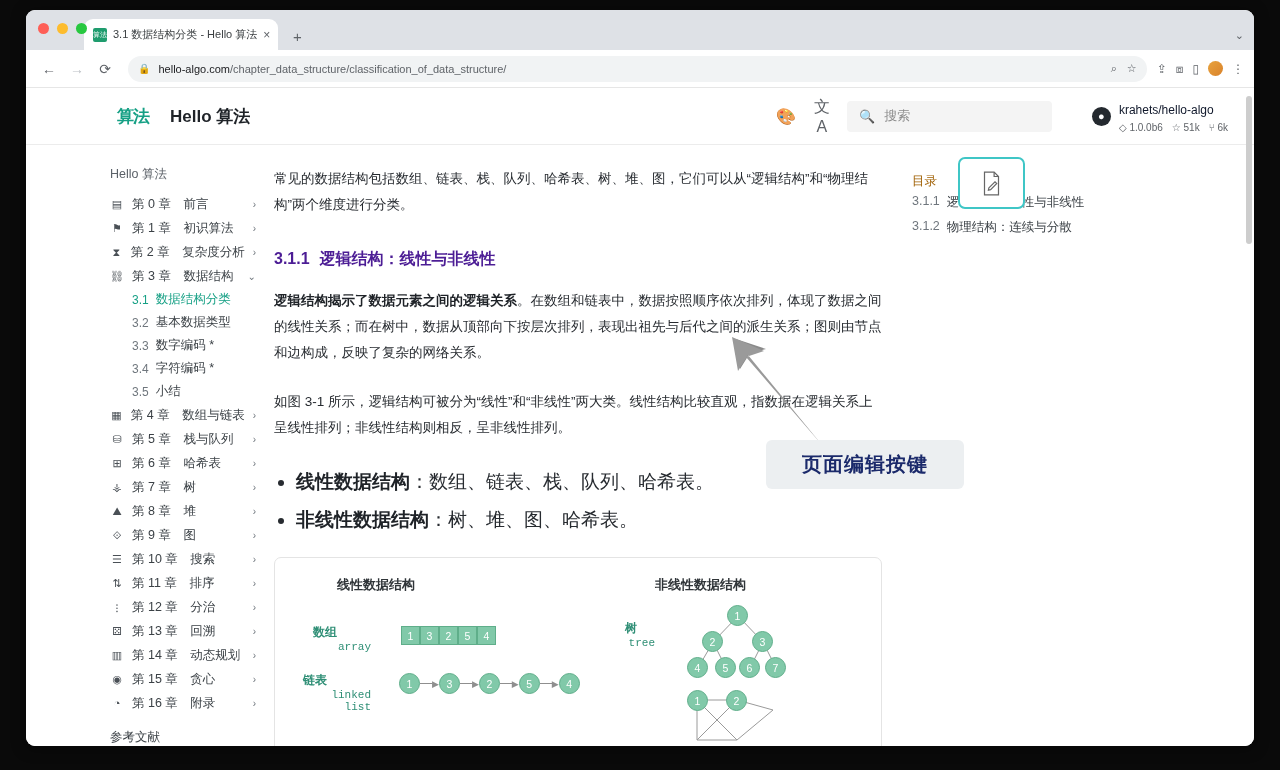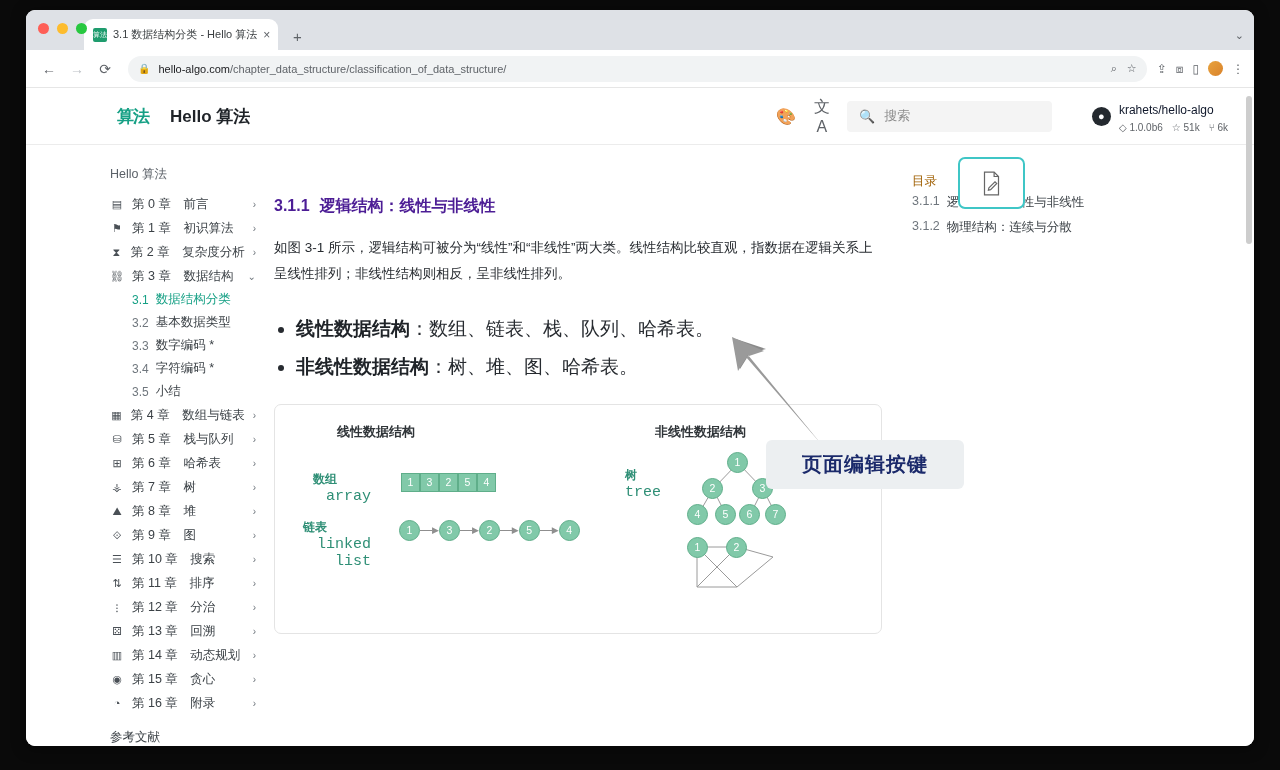--- a/index.html
+++ b/index.html
@@ -202,21 +202,21 @@
     border: 1px solid #e4e4e4;
     border-radius: 7px;
     height: 230px;
     padding: 18px 22px;
     position: relative;
     overflow: hidden;
   }
   .fig-col-title { font-size: 13px; font-weight: bold; color: #2f3438; }
   .fig-label { font-size: 12px; font-weight: bold; color: #2f8f76; text-align: left; }
   .fig-label-sub {
-    font-size: 15px; color: #2f8f76; text-align: right;
+    font-size: 11px; color: #2f8f76; text-align: right;
     font-family: "Liberation Mono", monospace;
   }
   .cellrow { display: flex; }
   .cell {
     width: 19px; height: 19px;
     background: #81c9a9; border: 1px solid #5fae8a;
     color: #fff; font-size: 10.5px;
     display: flex; align-items: center; justify-content: center;
   }
   .node {
@@ -446,25 +446,27 @@
             <span class="ic">◔</span>
             <span class="lbl">第 16 章　附录</span>
             <span class="chev">›</span>
           </div>
 
           <div class="sb-foot">参考文献</div>
         </div>
 
         <div class="main">
 
+          <p class="doc">常见的数据结构包括数组、链表、栈、队列、哈希表、树、堆、图，它们可以从“逻辑结构”和“物理结构”两个维度进行分类。</p>
 
           <h2 class="doc">
             <span class="secno">3.1.1</span><span>逻辑结构：线性与非线性</span>
           </h2>
 
+          <p class="doc"><b>逻辑结构揭示了数据元素之间的逻辑关系</b><span>。在数组和链表中，数据按照顺序依次排列，体现了数据之间的线性关系；而在树中，数据从顶部向下按层次排列，表现出祖先与后代之间的派生关系；图则由节点和边构成，反映了复杂的网络关系。</span></p>
 
           <p class="doc">如图 3-1 所示，逻辑结构可被分为“线性”和“非线性”两大类。线性结构比较直观，指数据在逻辑关系上呈线性排列；非线性结构则相反，呈非线性排列。</p>
 
           <ul class="doc">
             <li><b>线性数据结构</b><span>：数组、链表、栈、队列、哈希表。</span></li>
             <li><b>非线性数据结构</b><span>：树、堆、图、哈希表。</span></li>
           </ul>
 
           <div class="figure">
             <div style="position:absolute;left:62px;top:18px;" class="fig-col-title">线性数据结构</div>

